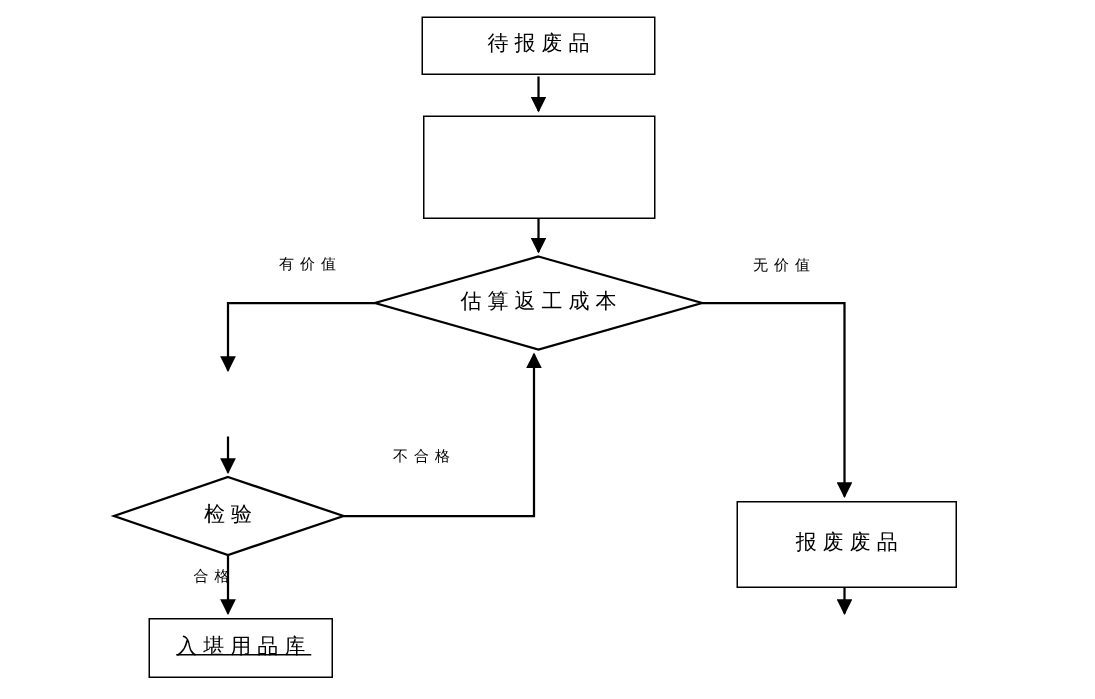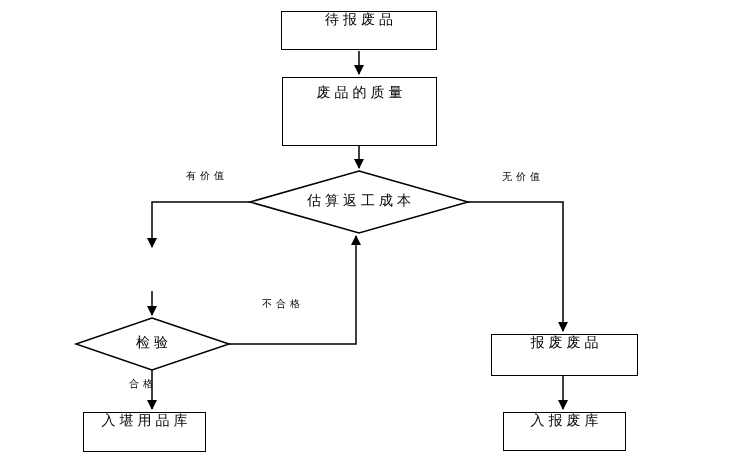--- a/index.html
+++ b/index.html
@@ -19,32 +19,32 @@
     z-index: 1;
   }
   .node-box {
     position: absolute;
     box-sizing: border-box;
     border: 1.5px solid #000000;
     background: #ffffff;
     display: flex;
     flex-direction: column;
     align-items: center;
-    justify-content: flex-start;
+    justify-content: center;
     font-size: 14px;
     letter-spacing: 4px;
     text-indent: 4px;
     line-height: 1.2;
     z-index: 2;
   }
   .node-box.b1 { left: 281px; top: 11px;  width: 156px; height: 39px; }
   .node-box.b2 { left: 282px; top: 77px;  width: 155px; height: 69px; line-height: 30px; }
   .node-box.b3 { left: 77px;  top: 250px; width: 147px; height: 41px; }
-  .node-box.b4 { left: 83px;  top: 412px; width: 123px; height: 40px; }
-  .node-box.b5 { left: 491px; top: 334px; width: 147px; height: 42px; }
+  .node-box.b4 { left: 99px;  top: 412px; width: 123px; height: 40px; text-decoration: underline; }
+  .node-box.b5 { left: 491px; top: 334px; width: 147px; height: 58px; }
   .node-box.b6 { left: 503px; top: 412px; width: 123px; height: 39px; }
   .flow-label {
     position: absolute;
     font-size: 10px;
     letter-spacing: 4px;
     text-indent: 4px;
     text-align: center;
     white-space: nowrap;
     z-index: 2;
   }
@@ -87,35 +87,31 @@
 
     <polygon points="359,171 468,202 359,233 250,202" fill="#ffffff" stroke="#000000" stroke-width="1.5"></polygon>
     <polygon points="152,318 229,344 152,370 76,344" fill="#ffffff" stroke="#000000" stroke-width="1.5"></polygon>
   </svg>
 
   <div class="node-box b1">
     <div>待报废品</div>
   </div>
 
   <div class="node-box b2">
-    <div>废品的质量</div>
   </div>
 
 
   <div class="node-box b4">
     <div>入堪用品库</div>
   </div>
 
   <div class="node-box b5">
     <div>报废废品</div>
   </div>
 
-  <div class="node-box b6">
-    <div>入报废库</div>
-  </div>
 
   <div class="diamond-label dlbl-estimate">估算返工成本</div>
   <div class="diamond-label dlbl-inspection">检验</div>
 
   <div class="flow-label lbl-has-value">有价值</div>
   <div class="flow-label lbl-qualified">合格</div>
   <div class="flow-label lbl-unqualified">不合格</div>
   <div class="flow-label lbl-no-value">无价值</div>
 
 </div>

